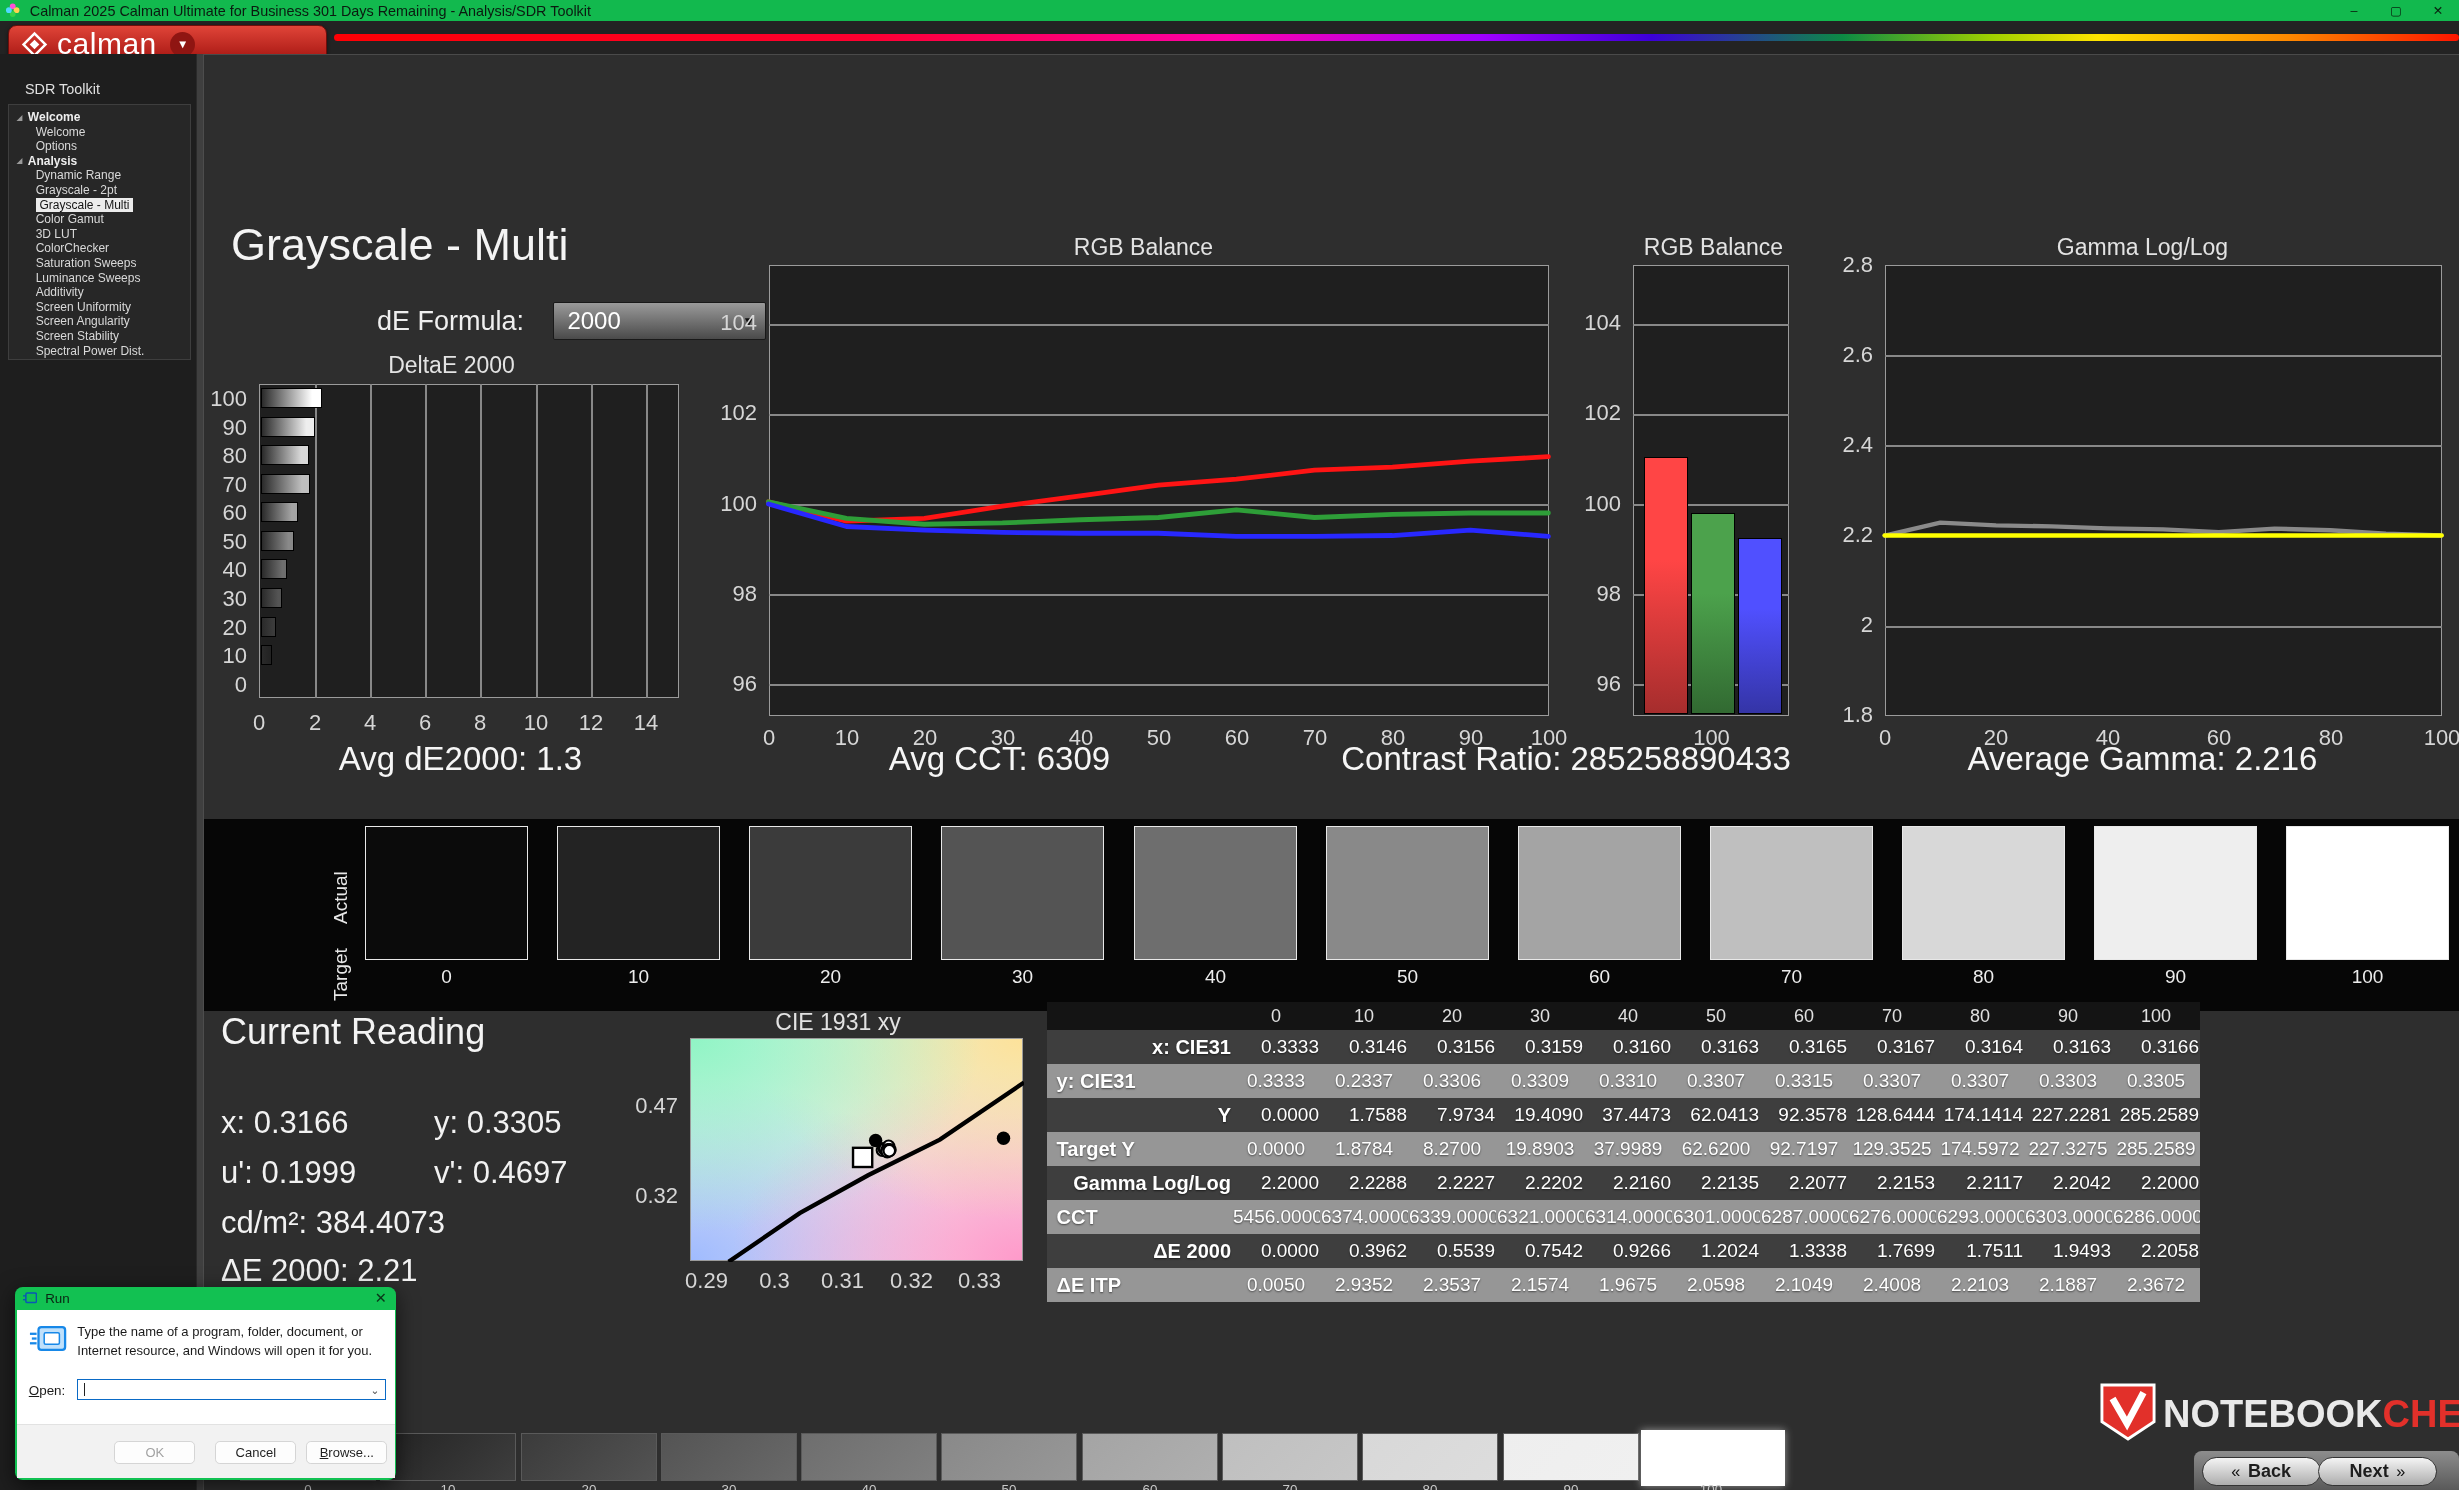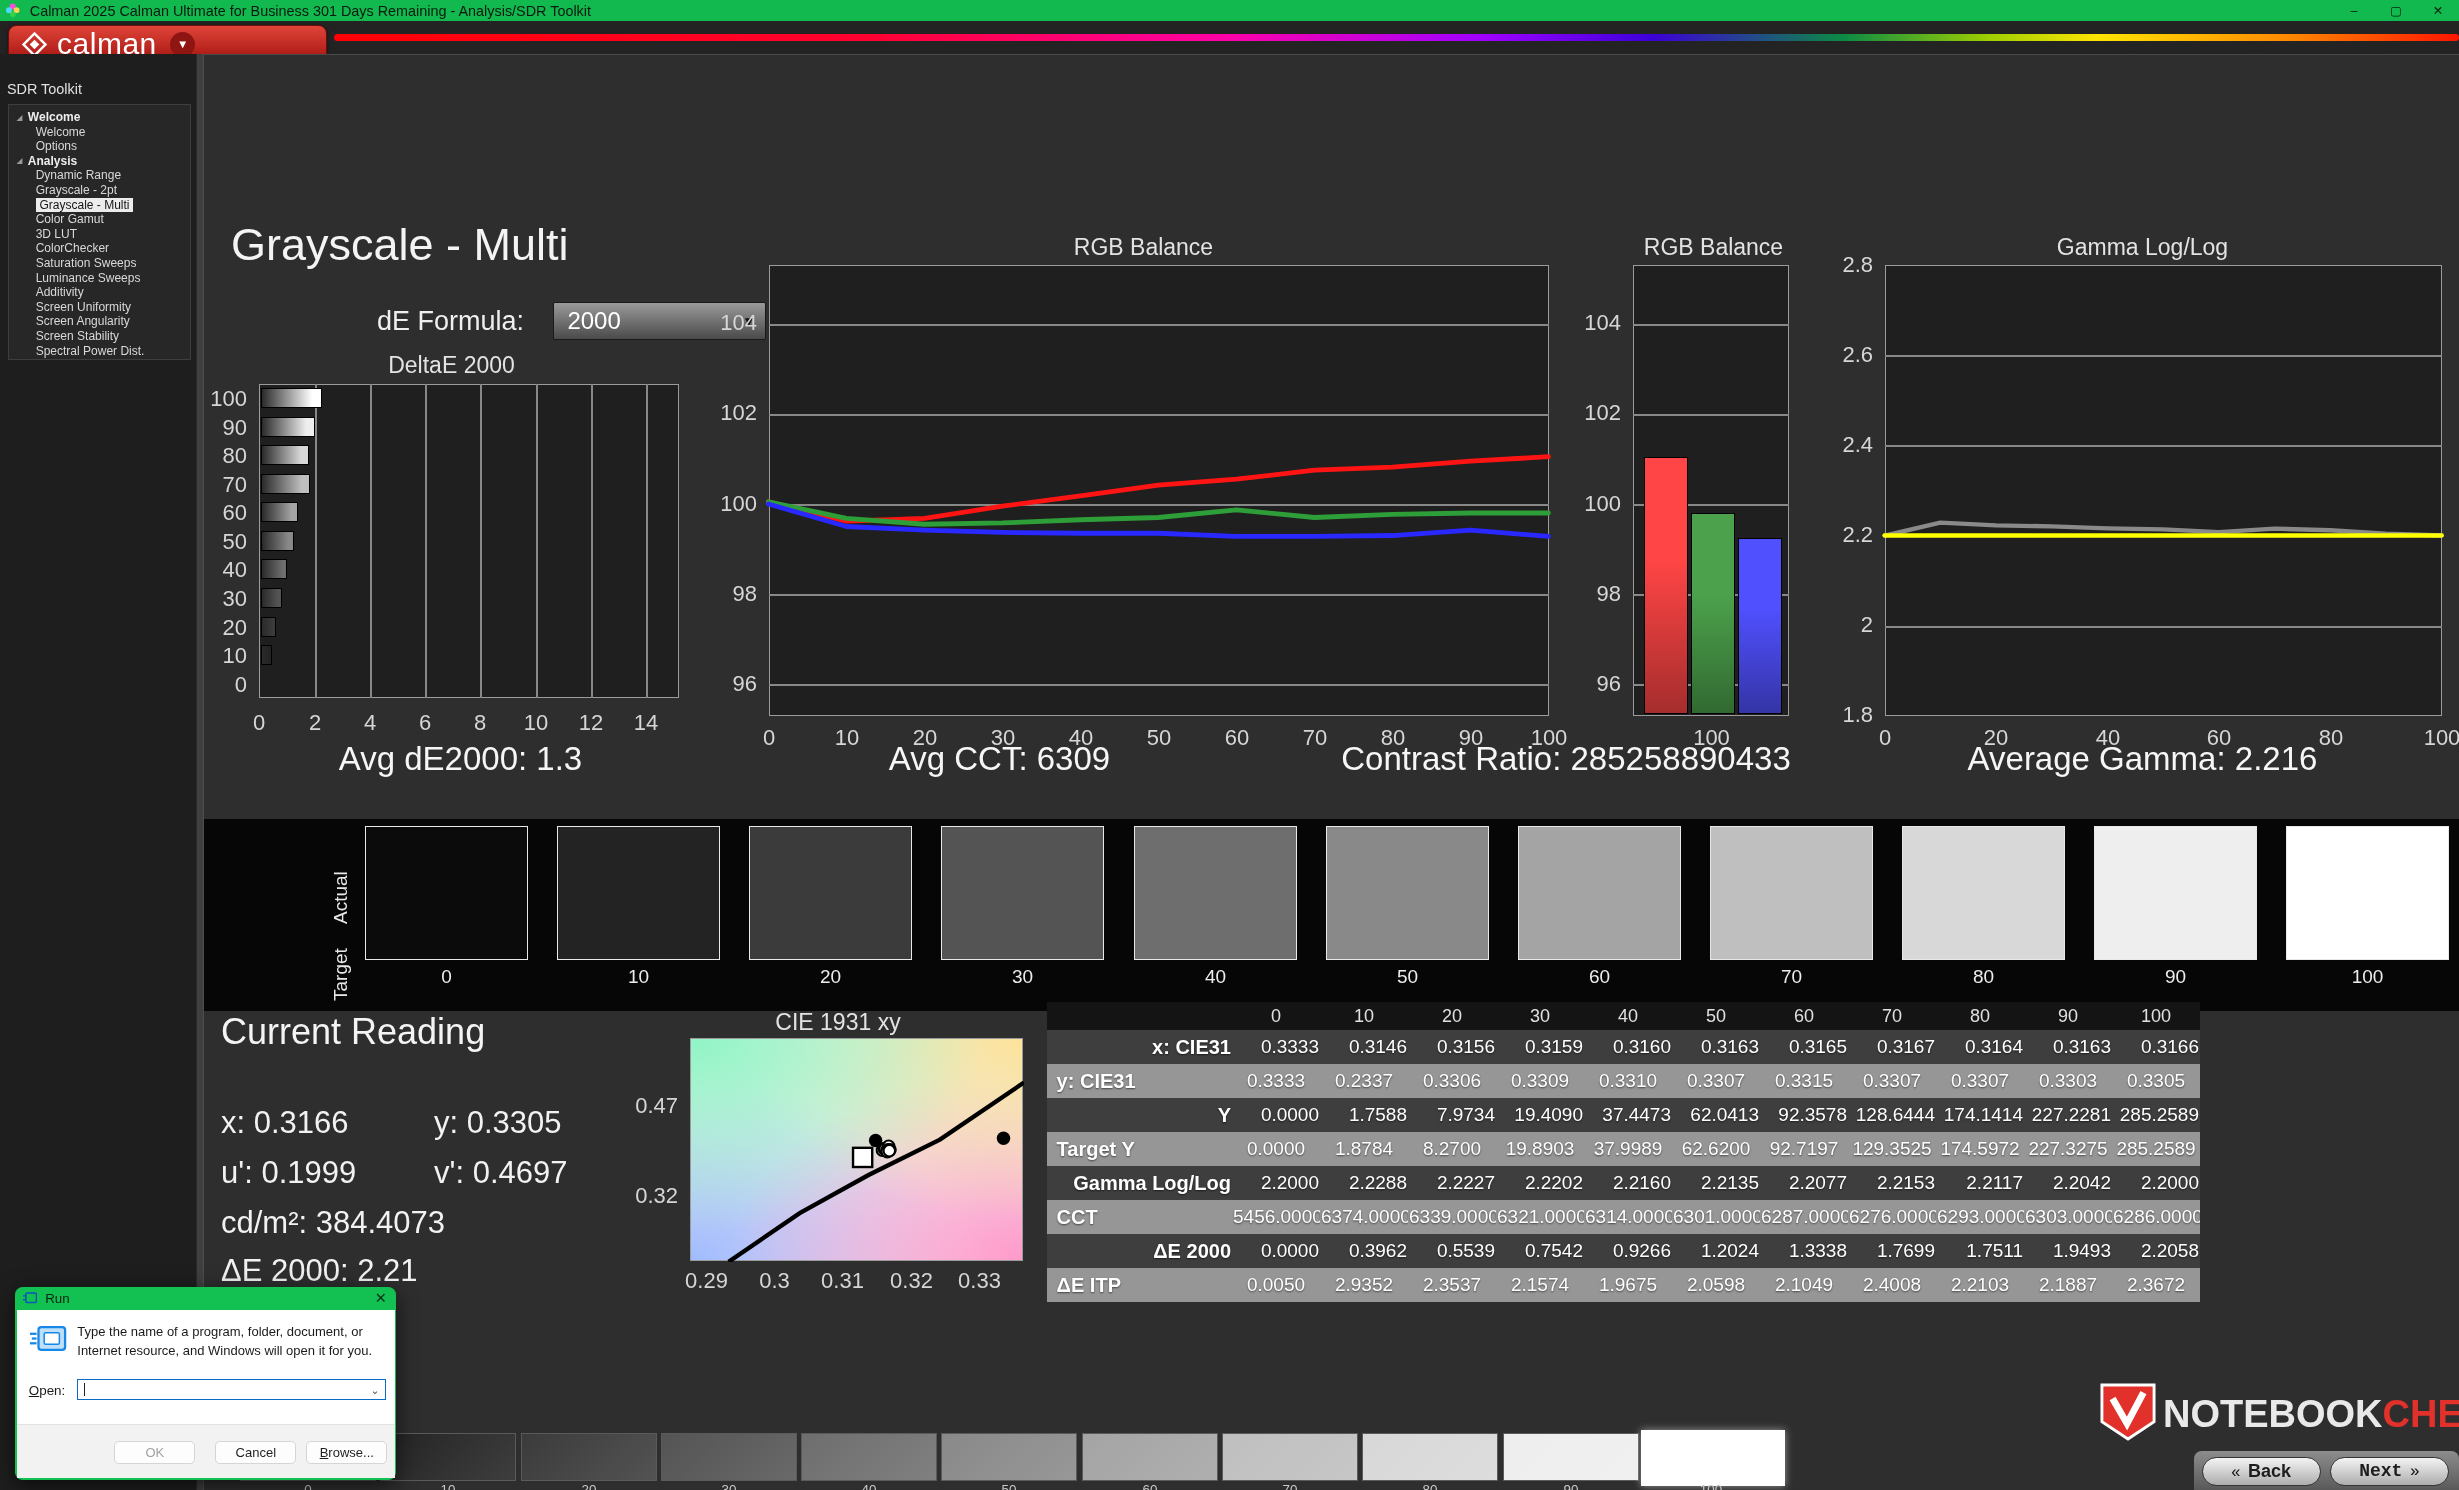--- a/index.html
+++ b/index.html
@@ -30,21 +30,21 @@
      box-sizing:border-box;display:flex;align-items:center;color:#fff;overflow:hidden;box-shadow:0 1px 1.9px rgba(0,0,0,.6);}
   .ddaccent{width:4.8px;height:25px;margin:0 5.8px 0 2.9px;border-radius:1.9px;}
   .ddtext{flex:1;line-height:1.15;}
   .ddcaret{color:#fff;font-size:10.6px;margin:0 7.7px;}
   .sqbtn{width:33px;height:33px;border-radius:4.8px;background:linear-gradient(#5f5f5f,#3a3a3a);
      border:1px solid #1c1c1c;box-sizing:border-box;color:#d0d0d0;display:flex;align-items:center;justify-content:center;}
   .roundbtn{width:19px;height:19px;border-radius:9.6px;background:#4c4c4c;box-shadow:inset 0 0 0 1.9px #5c5c5c;
      color:#ddd;display:flex;align-items:center;justify-content:center;font-size:9.6px;}
   
   .sidebar{left:0;top:54px;width:196px;height:1437px;background:#1e1e1e;}
-  .sdr-title{left:7px;top:81px;color:#e0e0e0;font-size:14.4px;}
+  .sdr-title{left:25px;top:81px;color:#e0e0e0;font-size:14.4px;}
   .tree{left:7.7px;top:104px;width:183px;height:256px;background:#272727;border:1px solid #3e3e3e;box-sizing:border-box;
      padding:4.8px 0 0 0;overflow:hidden;}
   .trow{height:14.6px;display:flex;align-items:center;color:#d9d9d9;font-size:12px;white-space:nowrap;}
   .trow .exp{width:9.6px;margin-left:7.7px;color:#9a9a9a;font-size:7.7px;}
   .trow.group span.lbl{font-weight:700;color:#eee;}
   .trow.item span.lbl{margin-left:27px;}
   .trow.group span.lbl{margin-left:1.9px;}
   .trow.sel span.lbl{background:#ececec;color:#141414;padding:0 3.8px;}
   .splitter{left:196px;top:54px;width:7.7px;height:1437px;background:#3f3f3f;border-left:1px solid #2a2a2a;border-right:1px solid #4d4d4d;box-sizing:border-box;}
   
@@ -595,21 +595,21 @@
   </div>
   <div class="nbc-text" style="left:2163px;top:1393px;">
     <span style="color:#e9e9e9;">NOTEBOOK</span><span id="nbc-accent" style="color: rgb(226, 48, 42);">CHECK</span>
   </div>
 
   <div class="abs navbar">
     <div class="navbtn" style="left:7.7px;">
       <span class="navico">«</span>
       <span>Back</span>
     </div>
-    <div class="navbtn" style="left:136px;font-family:Liberation Mono, monospace;">
+    <div class="navbtn" style="left:124px;">
       <span>Next</span>
       <span class="navico">»</span>
     </div>
   </div>
 
   <div class="abs run">
     <div class="run-title">
       <svg width="14.4" height="12.5" viewBox="0 0 15 13" style="margin-left:7.7px">
         <rect x="3" y="1" width="11" height="10" rx="1.5" fill="none" stroke="#0a57b5" stroke-width="1.6"></rect>
         <line x1="0" y1="4" x2="3" y2="4" stroke="#0a57b5" stroke-width="1.4"></line>

